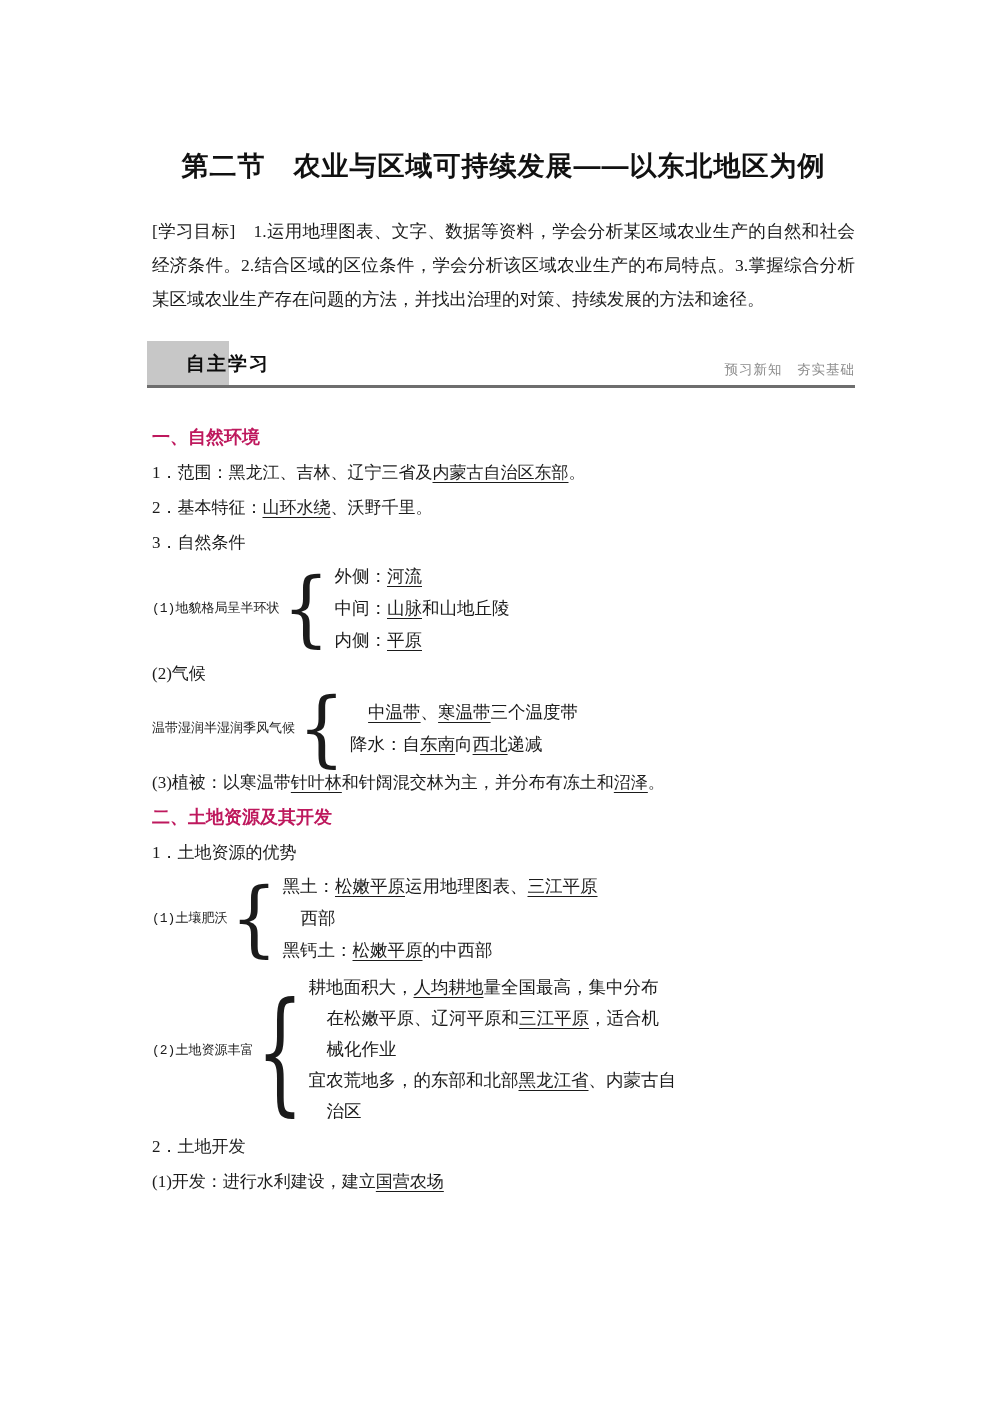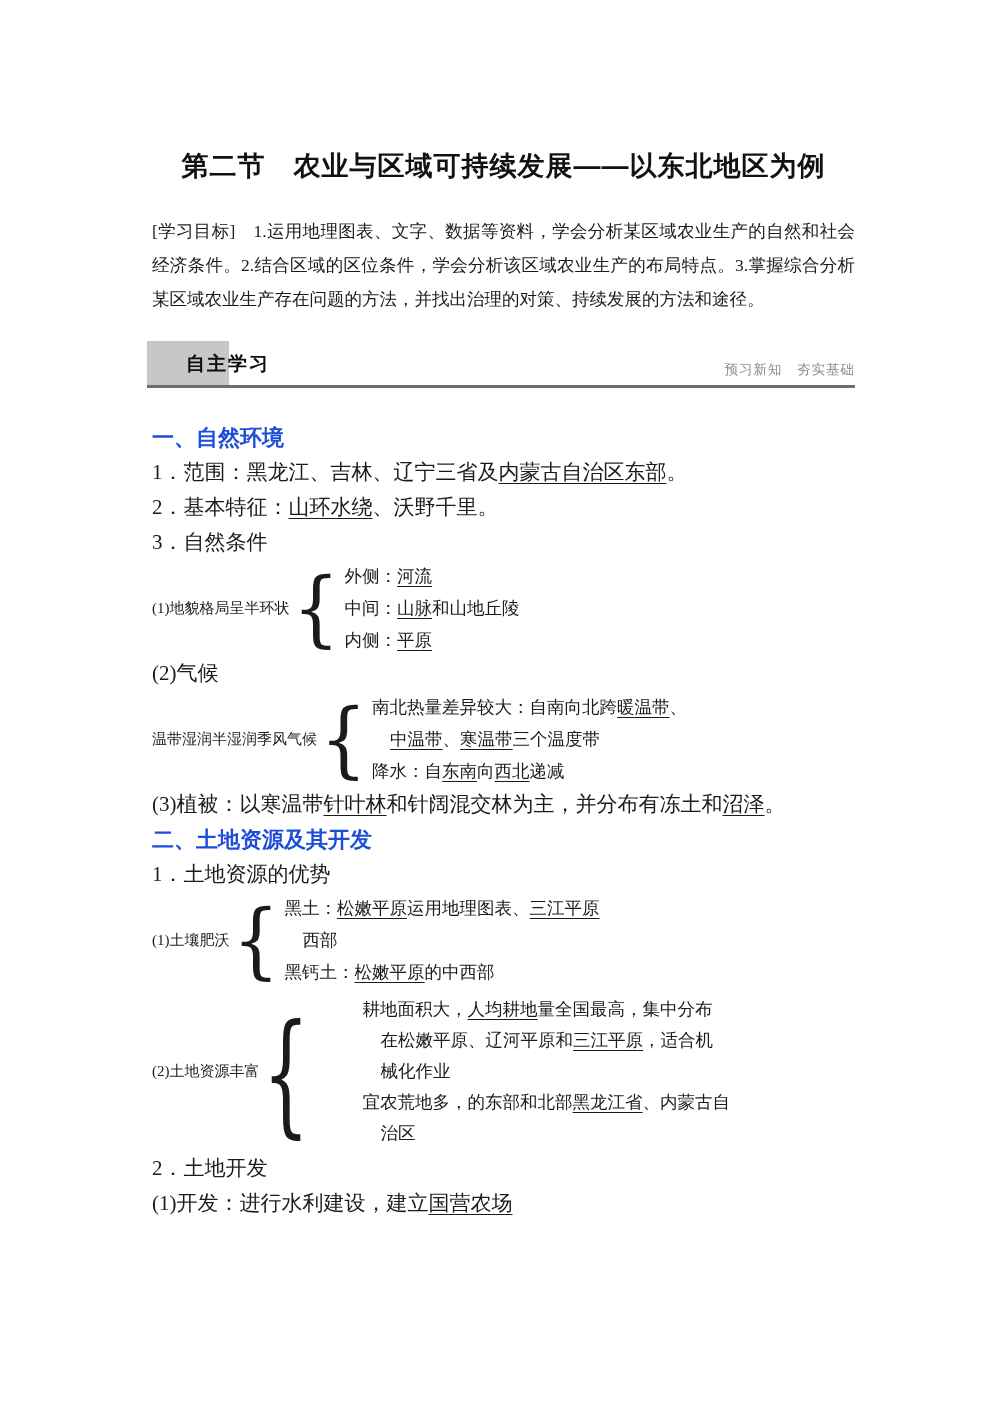--- a/index.html
+++ b/index.html
@@ -45,37 +45,37 @@
   }
   .banner-sub {
     position: absolute; right: 0; bottom: 9px;
     font-family: "Liberation Sans", "DejaVu Sans", sans-serif;
     font-size: 13.5px; letter-spacing: 1px;
     color: #8b8b8b;
   }
   .rule { position: absolute; left: -5px; right: 0; bottom: 0; height: 3px; background: #6e6e6e; }
   .sec {
     font-family: "Liberation Sans", "DejaVu Sans", sans-serif;
-    font-weight: bold; font-size: 22px; line-height: 35px; color: #1d4ed8;
+    font-weight: bold; font-size: 18px; line-height: 35px; color: #be185d;
   }
-  .ln { font-size: 21px; line-height: 35px; }
+  .ln { font-size: 17px; line-height: 35px; }
   .u { text-decoration: underline; text-underline-offset: 4px; text-decoration-thickness: 1px; }
   .bgroup { display: flex; align-items: center; }
-  .blabel { flex: 0 0 auto; font-size: 15px; }
+  .blabel { flex: 0 0 auto; font-size: 13px; font-family: Liberation Mono, monospace; }
   .brace {
     flex: 0 0 auto;
     font-family: "DejaVu Serif", "Liberation Serif", serif;
     font-weight: 400; color: #1b1b1b; line-height: 1;
     user-select: none;
   }
   .b3 { font-size: 74px; transform: scaleY(1.1); margin: 0 5px 0 3px; }
   .b5 { font-size: 74px; transform: scaleY(1.8); margin: 0 5px 0 3px; }
   .brows { display: flex; flex-direction: column; }
   .brow { font-size: 17.5px; line-height: 32px; white-space: nowrap; }
-  .g4 .brow { line-height: 31px; margin-left: 48px; }
+  .g4 .brow { line-height: 31px; }
   .ind { padding-left: 18px; }
   .g4wrap { margin-top: 6px; margin-bottom: 2px; }
 </style>
 </head>
 <body>
 
 <div class="page">
 
   <h1 class="title">第二节　农业与区域可持续发展——以东北地区为例</h1>
 
@@ -102,21 +102,20 @@
       <div class="brow"><span>内侧：</span><span class="u">平原</span></div>
     </div>
   </div>
 
   <div class="ln">(2)气候</div>
 
   <div class="bgroup">
     <div class="blabel">温带湿润半湿润季风气候</div>
     <div class="brace b3">{</div>
     <div class="brows">
-      <div class="brow"><span>南北热量差异较大：自南向北跨</span><span class="u">暖温带</span><span>、</span></div>
       <div class="brow ind"><span class="u">中温带</span><span>、</span><span class="u">寒温带</span><span>三个温度带</span></div>
       <div class="brow"><span>降水：自</span><span class="u">东南</span><span>向</span><span class="u">西北</span><span>递减</span></div>
     </div>
   </div>
 
   <div class="ln"><span>(3)植被：以寒温带</span><span class="u">针叶林</span><span>和针阔混交林为主，并分布有冻土和</span><span class="u">沼泽</span><span>。</span></div>
 
   <div class="sec">二、土地资源及其开发</div>
   <div class="ln">1．土地资源的优势</div>
 

